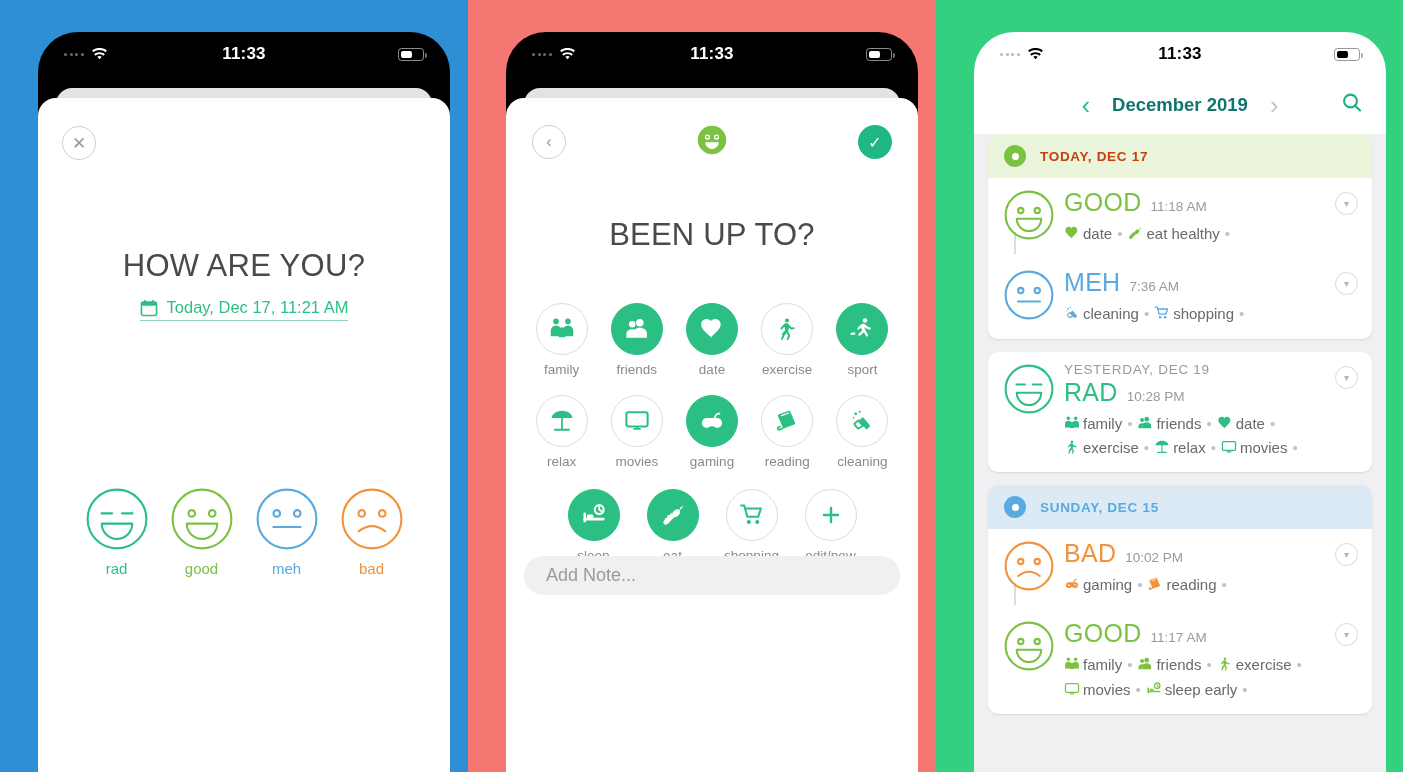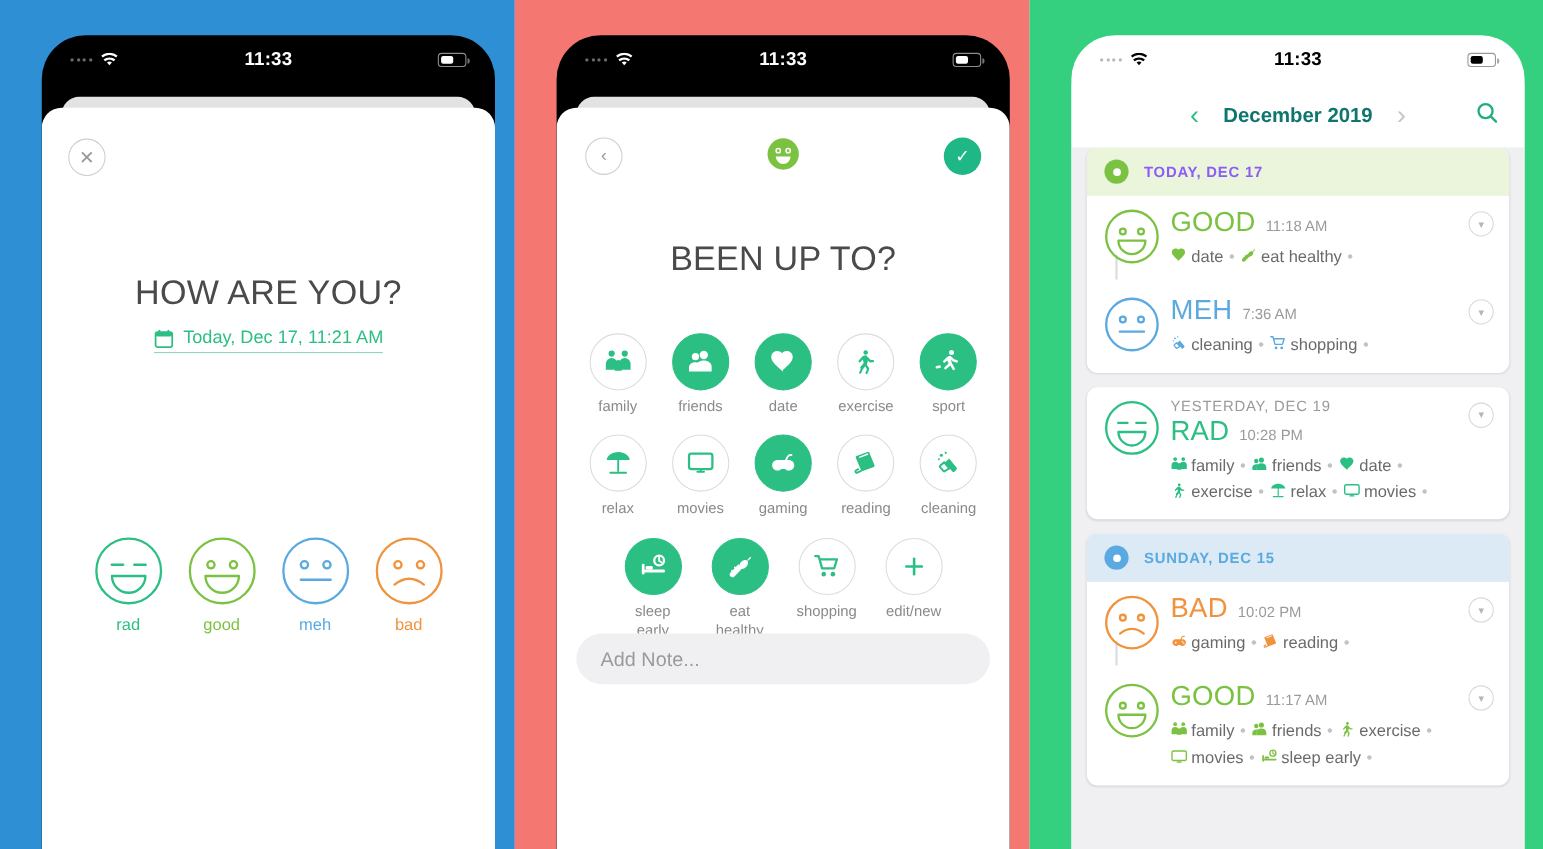--- a/index.html
+++ b/index.html
@@ -126,22 +126,22 @@
     margin: 0 auto; display: flex; align-items: center; justify-content: center;
   }
   .act-off { border: 1.2px solid #dcdcdc; color: #2bbf83; }
   .act-on { background: #2bbf83; color: #fff; border: 1.2px solid #2bbf83; }
   .act-lab {
     margin-top: 7px; font-size: 13.5px; color: #8a8a8a; line-height: 1.25;
   }
   .act-row-2 { margin-top: 16px; }
   .act-row-3 { margin-top: 18px; }
   .note {
-    position: absolute; left: 18px; right: 18px; top: 478px;
-    height: 46px; border-radius: 23px; background: #f0f0f3;
+    position: absolute; left: 18px; right: 18px; top: 458px;
+    height: 39px; border-radius: 23px; background: #f0f0f3;
     display: flex; align-items: center; padding: 0 22px;
     color: #9a9a9a; font-size: 18px;
   }
 
   
   .p3-nav {
     position: relative; height: 58px; background: #fff;
     display: flex; align-items: center; padding: 0 22px;
   }
   .p3-nav-center {
@@ -521,21 +521,21 @@
         </div>
         <span class="p3-search">
           <svg width="24" height="24" viewBox="0 0 24 24">
             <circle cx="10.5" cy="10" r="6.4" fill="none" stroke="#1fae7e" stroke-width="2.1"></circle>
             <line x1="15.2" y1="14.8" x2="20" y2="19.6" stroke="#1fae7e" stroke-width="2.1" stroke-linecap="round"></line>
           </svg>
         </span>
       </div>
       <div class="p3-body" id="p3body">
           <div class="day-card">
-            <div class="day-head" style="background:#eaf5dc;color:#8b5cf6">
+            <div class="day-head" style="background:#eaf5dc;color:#c2410c">
       <span class="day-dot" style="background:#7cc242">
                 <i></i>
               </span>
       <span>TODAY, DEC 17</span>
     </div>
             <div class="entry">
       <div class="connector" style="top:54px"></div>
       <div class="entry-face"><svg width="50" height="50" viewBox="0 0 50 50">
     <circle cx="25" cy="25" r="23.4" fill="none" stroke="#7cc242" stroke-width="2.1"></circle>
                   <circle cx="16.75" cy="20.5" r="2.65" fill="none" stroke="#7cc242" stroke-width="2.1"></circle>

